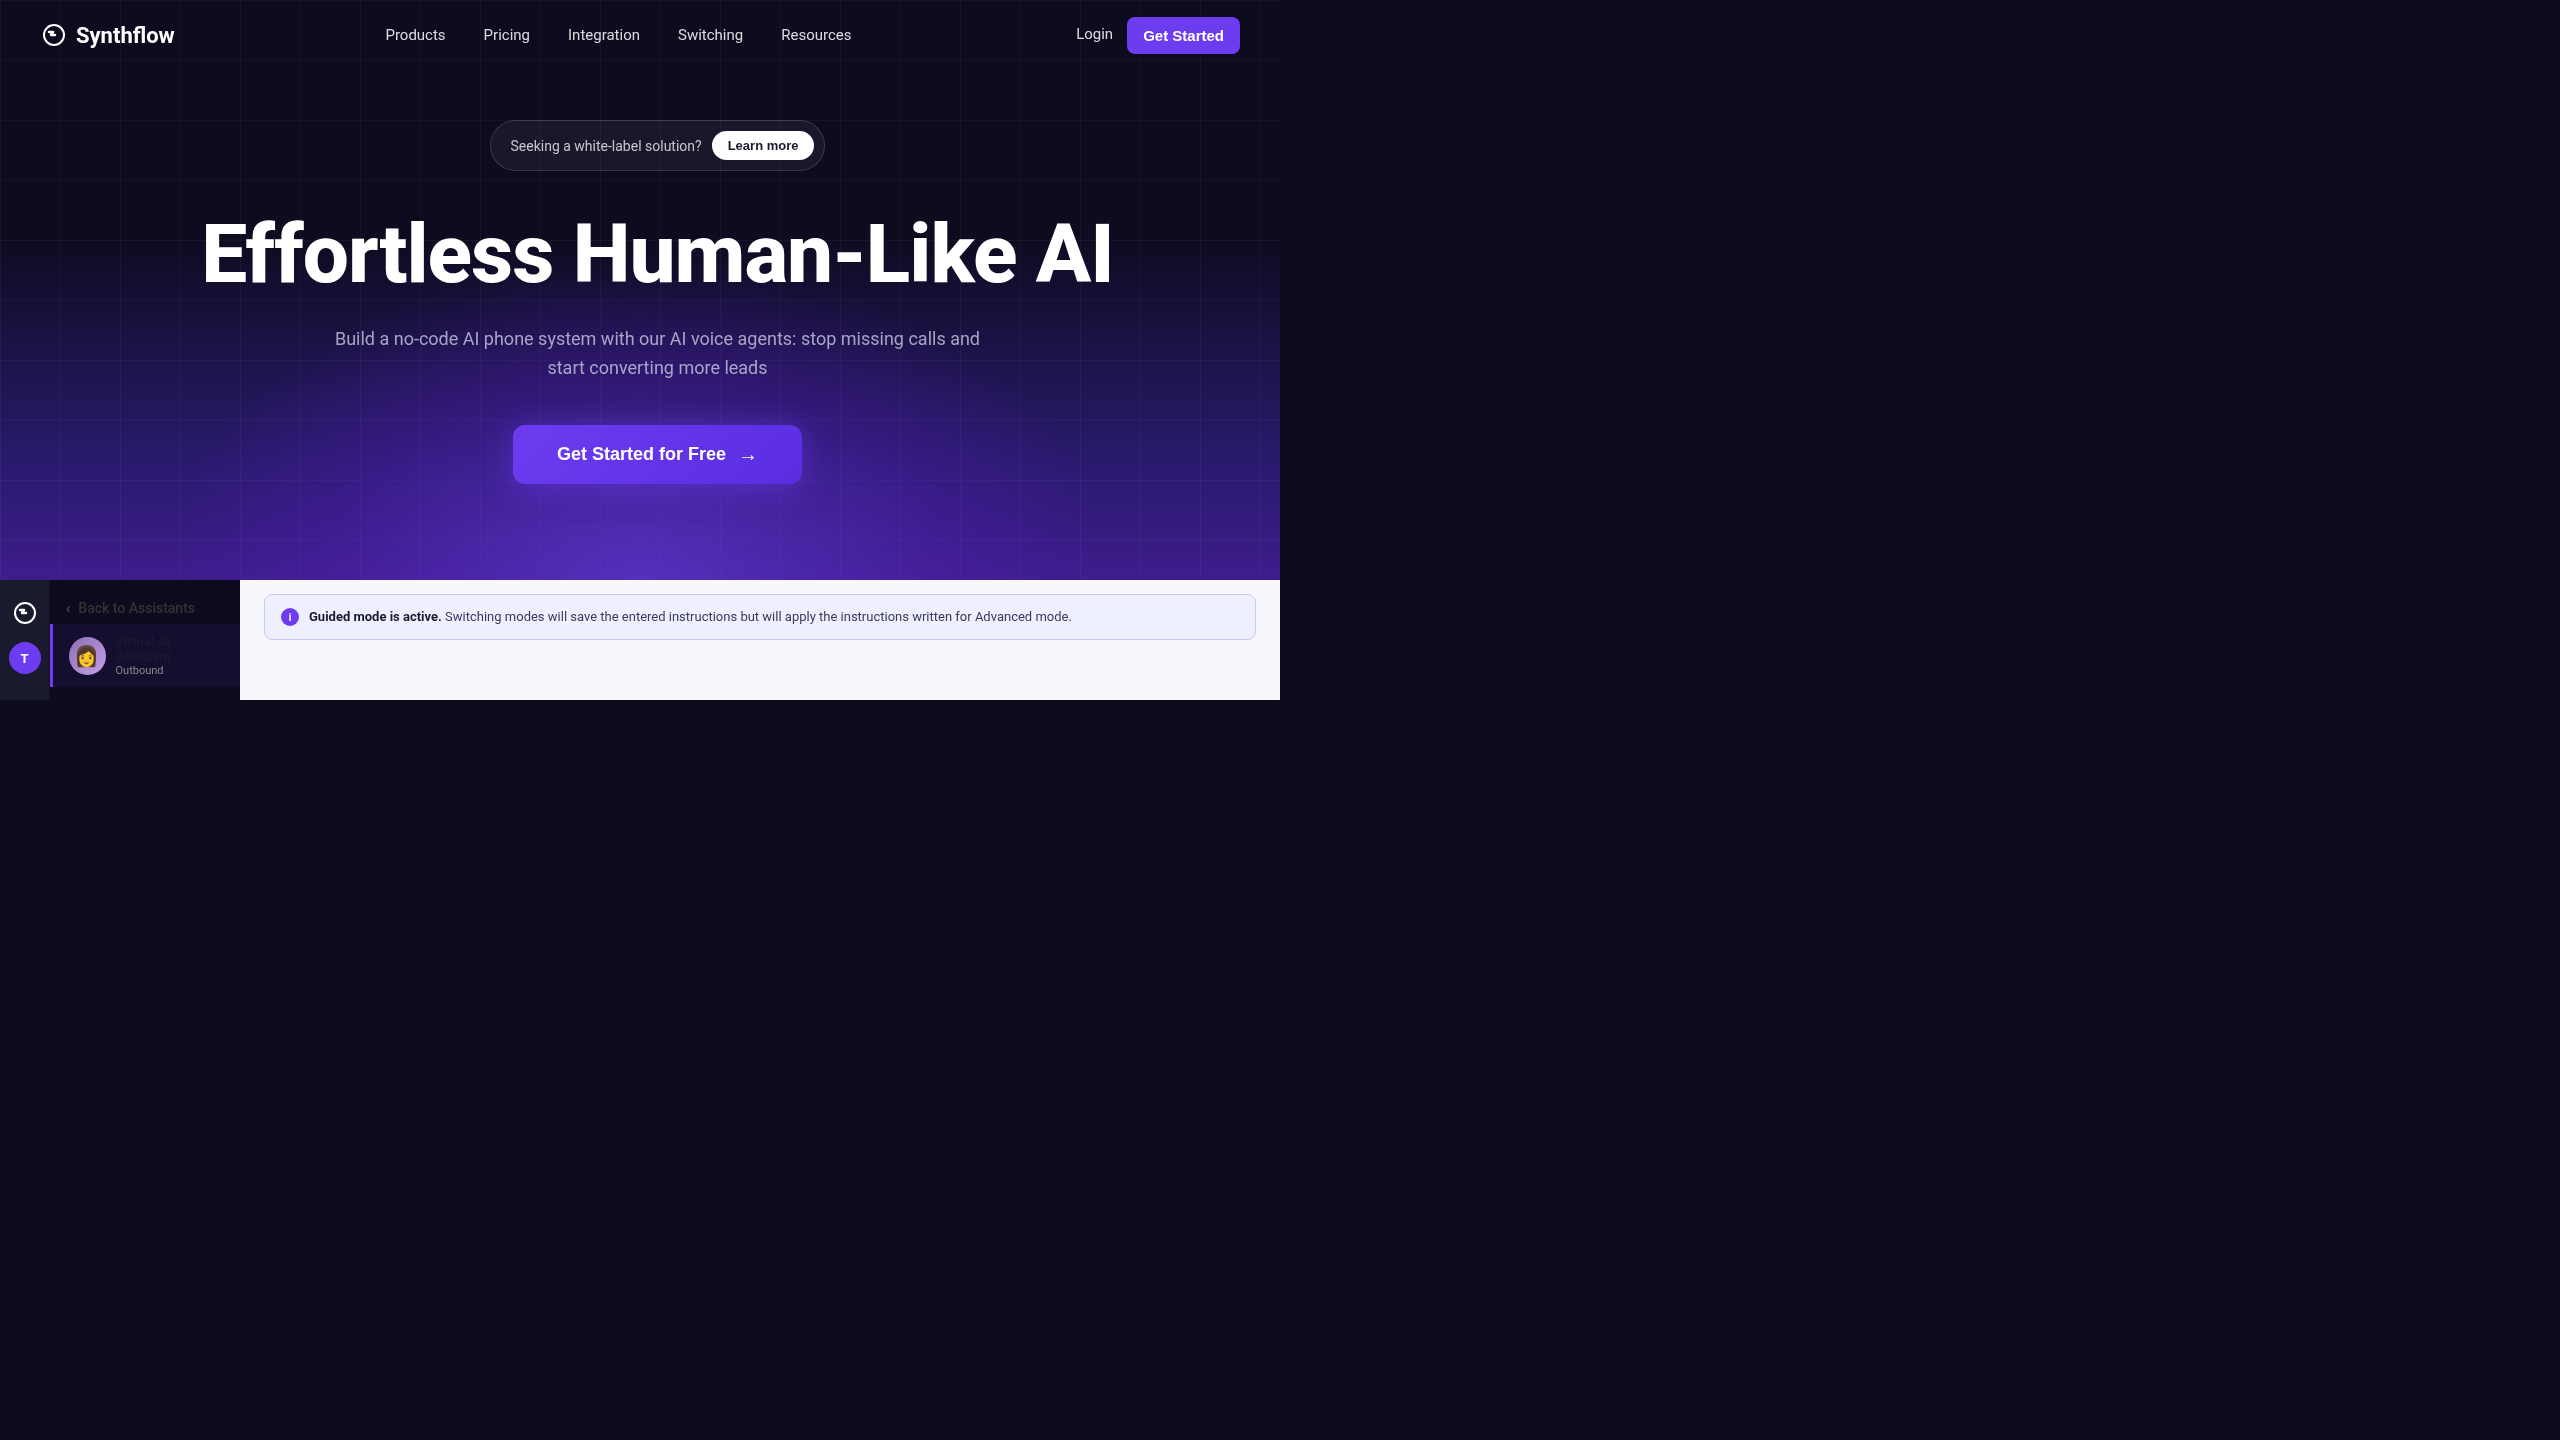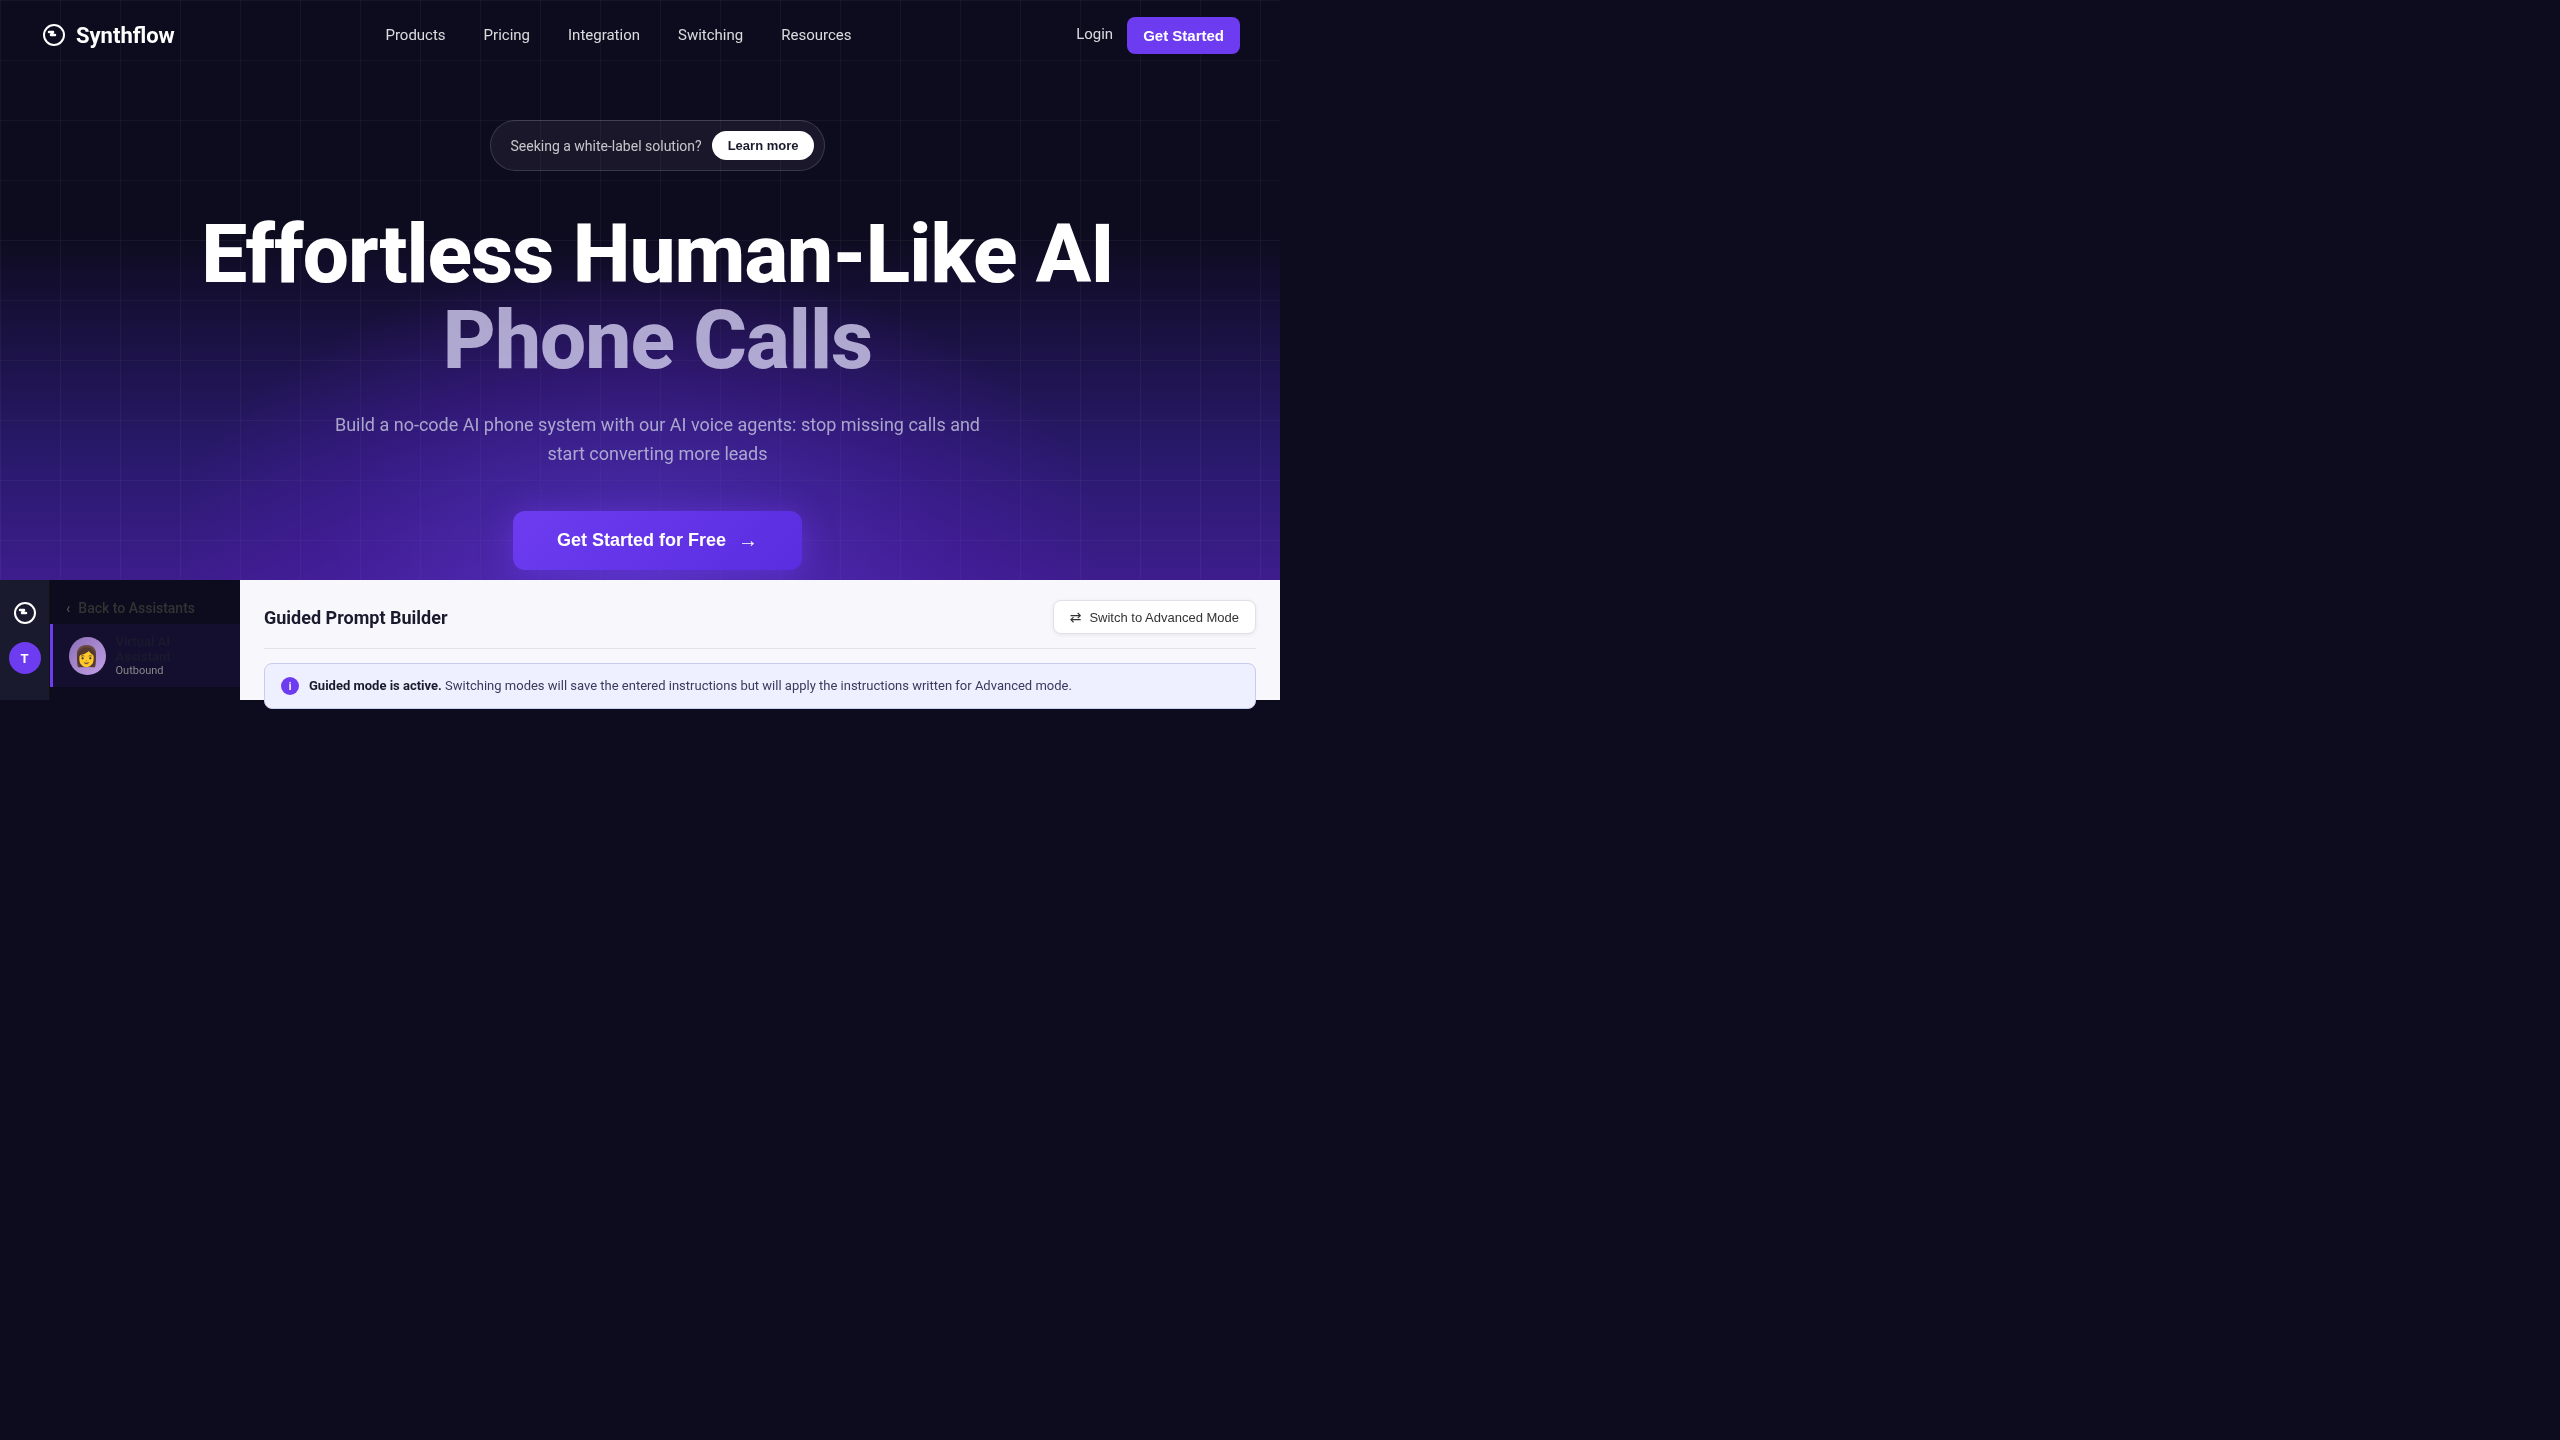--- a/index.html
+++ b/index.html
@@ -402,21 +402,20 @@
   </nav>
 
   <div class="hero">
     <div class="white-label-banner">
       <span class="white-label-text">Seeking a white-label solution?</span>
       <button class="learn-more-btn">Learn more</button>
     </div>
 
     <div class="hero-title">
       <span class="hero-title-white">Effortless Human-Like AI</span><br>
-      <span class="hero-title-gray">Phone Calls</span>
     </div>
 
     <p class="hero-subtitle">Build a no-code AI phone system with our AI voice agents: stop missing calls and start converting more leads</p>
 
     <button class="get-started-free-btn">
       <span>Get Started for Free</span>
       <span class="arrow-icon">→</span>
     </button>
   </div>
 </div>
@@ -446,27 +445,20 @@
         <div class="assistant-avatar">👩</div>
         <div class="assistant-info">
           <div class="assistant-name">Virtual AI Assistant</div>
           <div class="assistant-type">Outbound</div>
         </div>
       </div>
     </div>
   </div>
 
   <div class="panel-main">
-    <div class="panel-header">
-      <h2 class="panel-title">Guided Prompt Builder</h2>
-      <button class="switch-mode-btn">
-        <span class="switch-icon">⇄</span>
-        <span>Switch to Advanced Mode</span>
-      </button>
-    </div>
 
     <div class="guided-mode-banner">
       <div class="info-icon">i</div>
       <div>
         <span class="guided-mode-strong">Guided mode is active.</span>
         <span> Switching modes will save the entered instructions but will apply the instructions written for Advanced mode.</span>
       </div>
     </div>
   </div>
 </div>

